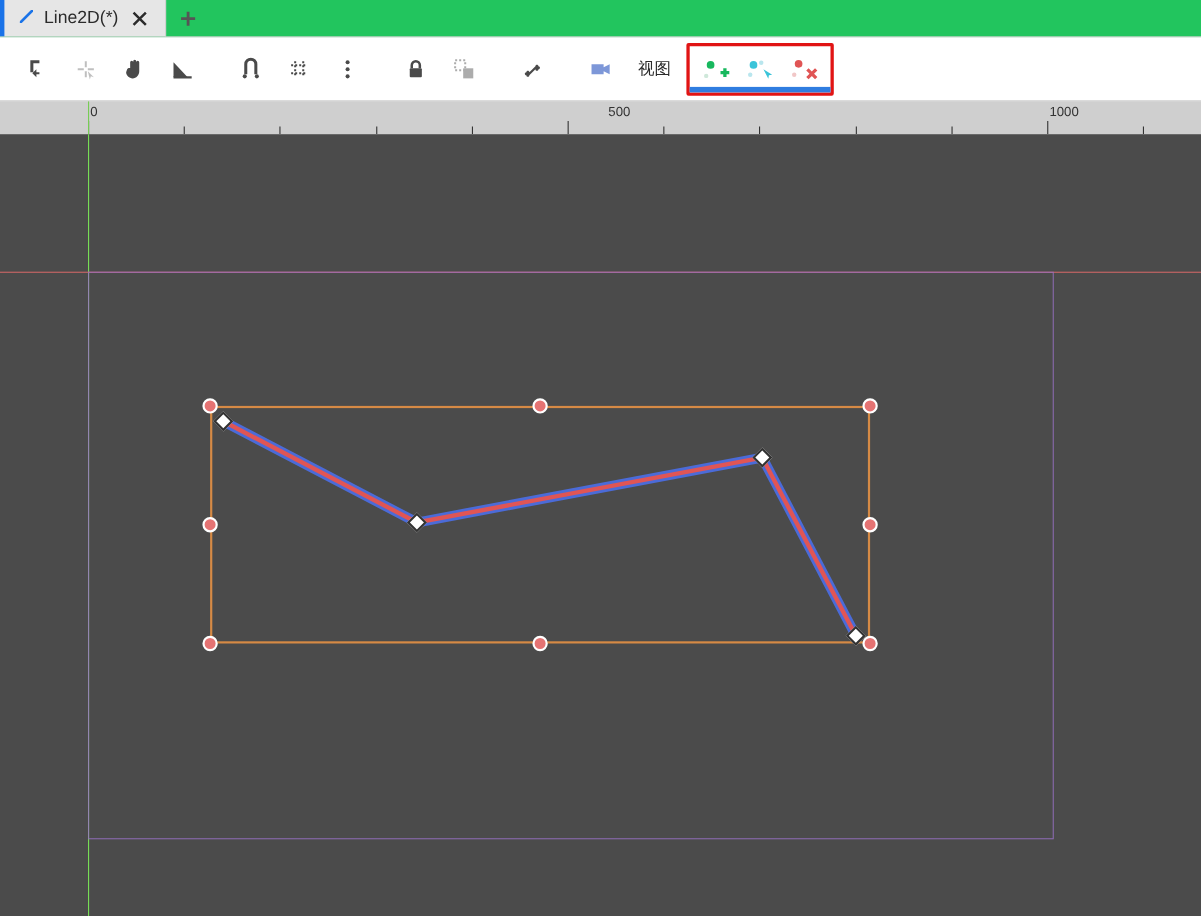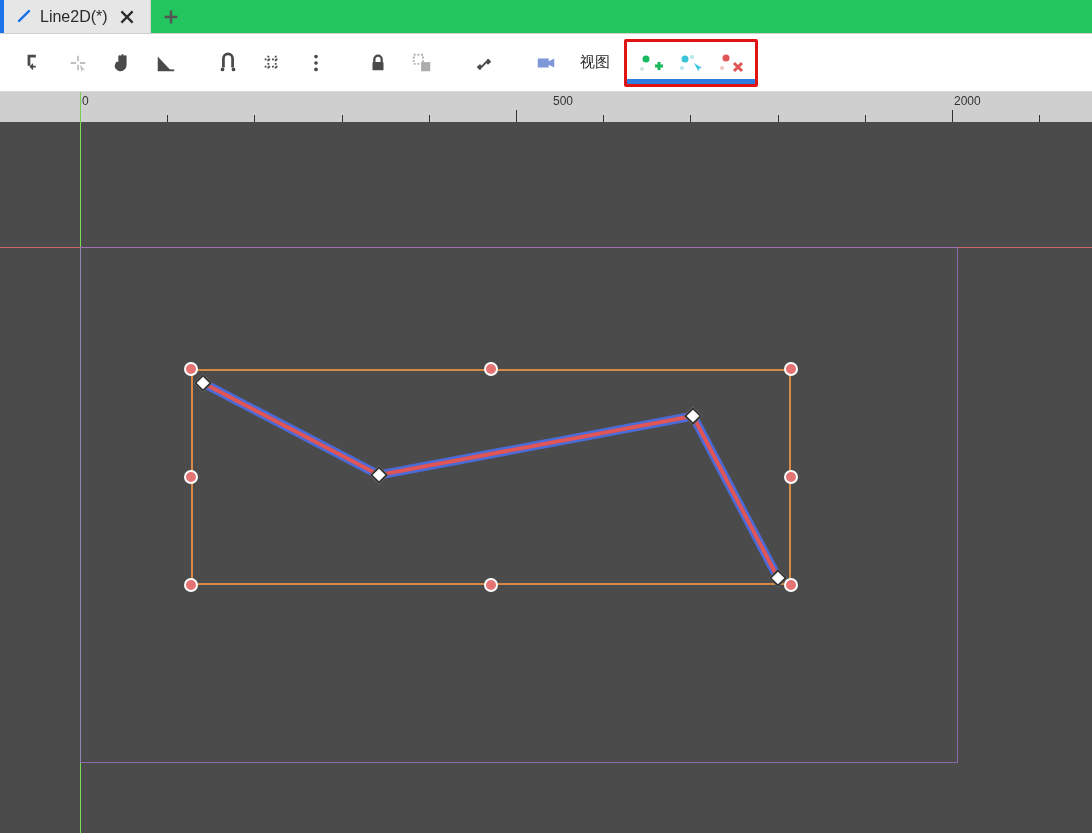--- a/index.html
+++ b/index.html
@@ -219,21 +219,21 @@
       <div class="tick minor" style="left: 254.4px;"></div>
       <div class="tick minor" style="left: 341.6px;"></div>
       <div class="tick minor" style="left: 428.8px;"></div>
       <div class="tick major" style="left: 516px;"></div>
       <div class="tick-label" style="left: 516px; margin-left: 35px;">500</div>
       <div class="tick minor" style="left: 603.2px;"></div>
       <div class="tick minor" style="left: 690.4px;"></div>
       <div class="tick minor" style="left: 777.6px;"></div>
       <div class="tick minor" style="left: 864.8px;"></div>
       <div class="tick major" style="left: 952px;"></div>
-      <div class="tick-label" style="left: 952px;">2000</div>
+      <div class="tick-label" style="left: 952px;">1000</div>
       <div class="tick minor" style="left: 1039.2px;"></div>
       <div class="origin-line" style="left: 80px;"></div>
     </div>
 
   <div class="viewport" id="viewport">
   <div class="v-origin" style="left: 80px;"></div>
       <div class="h-origin" style="top: 125px;"></div>
       <div class="camera-rect" style="left: 80px; top: 125px; width: 878px; height: 516px;"></div>
       <div class="sel-box" style="left: 191px; top: 247px; width: 600px; height: 216px;"></div>
       <div class="sel-handle" style="left: 191px; top: 247px;"></div>

